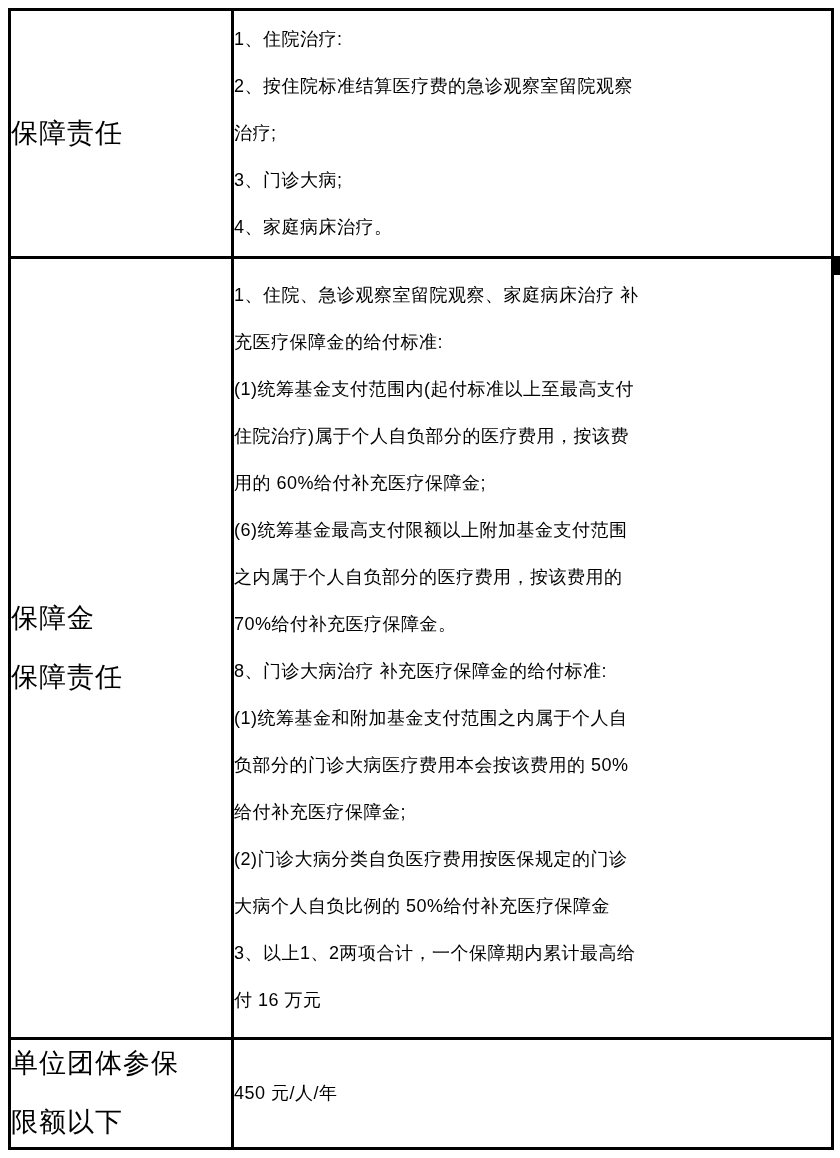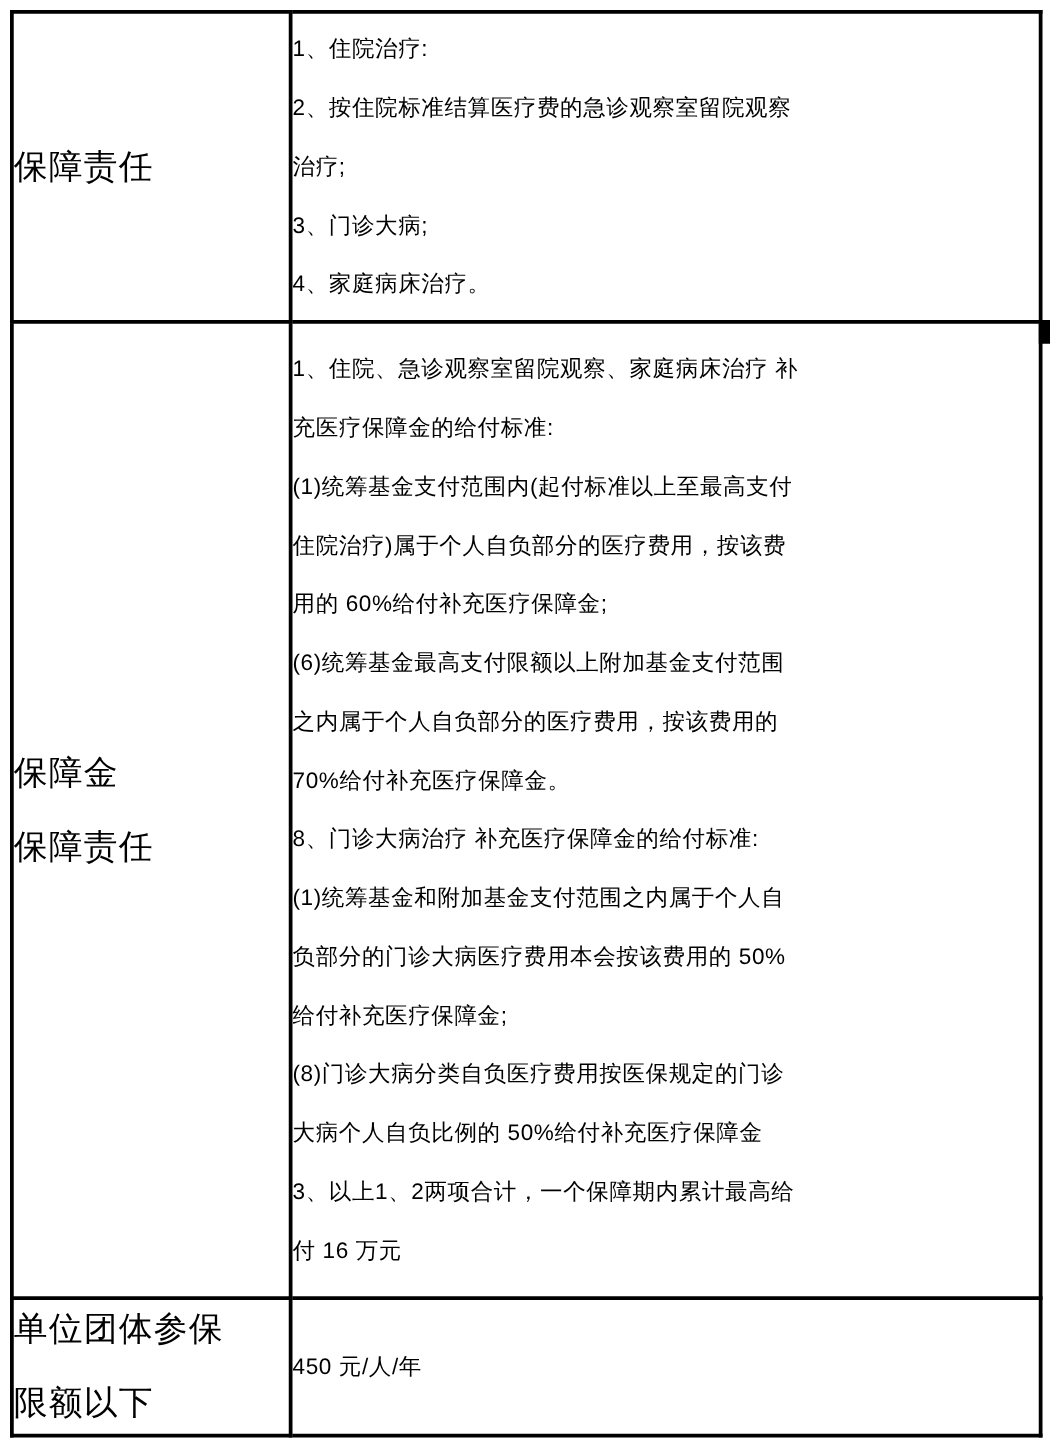--- a/index.html
+++ b/index.html
@@ -98,21 +98,21 @@
         <div class="line">(1)统筹基金支付范围内(起付标准以上至最高支付</div>
         <div class="line">住院治疗)属于个人自负部分的医疗费用，按该费</div>
         <div class="line">用的 60%给付补充医疗保障金;</div>
         <div class="line">(6)统筹基金最高支付限额以上附加基金支付范围</div>
         <div class="line">之内属于个人自负部分的医疗费用，按该费用的</div>
         <div class="line">70%给付补充医疗保障金。</div>
         <div class="line">8、门诊大病治疗 补充医疗保障金的给付标准:</div>
         <div class="line">(1)统筹基金和附加基金支付范围之内属于个人自</div>
         <div class="line">负部分的门诊大病医疗费用本会按该费用的 50%</div>
         <div class="line">给付补充医疗保障金;</div>
-        <div class="line">(8)门诊大病分类自负医疗费用按医保规定的门诊</div>
+        <div class="line">(2)门诊大病分类自负医疗费用按医保规定的门诊</div>
         <div class="line">大病个人自负比例的 50%给付补充医疗保障金</div>
         <div class="line">3、以上1、2两项合计，一个保障期内累计最高给</div>
         <div class="line">付 16 万元</div>
       </td>
     </tr>
     <tr class="row-3">
       <td class="hcell">
         <div class="hline">单位团体参保</div>
         <div class="hline">限额以下</div>
       </td>

